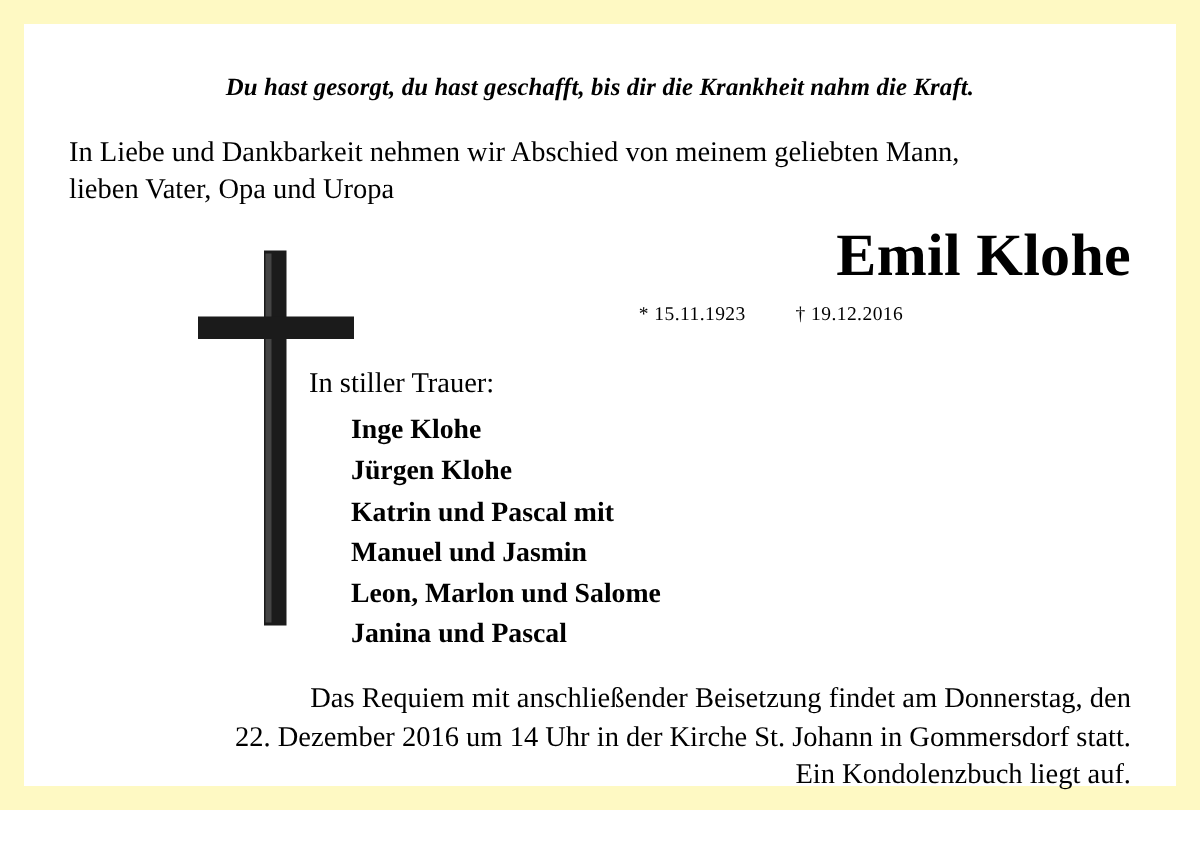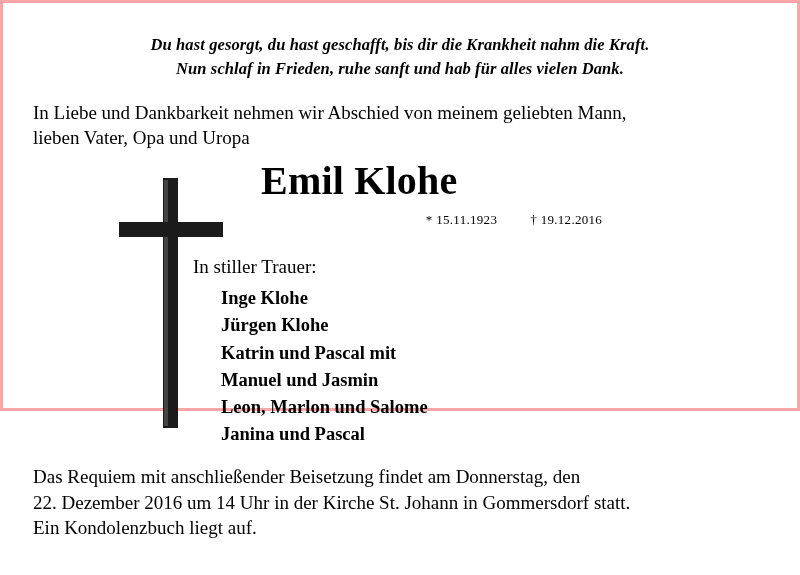--- a/index.html
+++ b/index.html
@@ -10,24 +10,24 @@
   body {
     width: 800px;
     height: 575px;
     font-family: "Liberation Serif", serif;
     color: #000000;
     overflow: hidden;
   }
   .page {
     position: relative;
     width: 800px;
-    height: 411px;
+    height: 540px;
     box-sizing: border-box;
-    background: #fca5a5;
-    padding: 3px;
+    background: #fef9c3;
+    padding: 16px;
   }
   .card {
     position: relative;
     width: 100%;
     height: 100%;
     background: #ffffff;
     box-sizing: border-box;
     padding: 24px 30px 20px 30px;
   }
 
@@ -90,21 +90,21 @@
     width: 4px;
     height: 246px;
     background: #ffffff;
     opacity: 0.18;
   }
 
   .right-block {
     margin-left: 228px;
   }
   .deceased-name {
-    text-align: left;
+    text-align: right;
     font-size: 40px;
     font-weight: bold;
     line-height: 1.05;
     margin-top: 8px;
     letter-spacing: 0.2px;
   }
   .dates {
     text-align: center;
     font-size: 13px;
     margin-top: 10px;
@@ -130,31 +130,31 @@
     margin-left: 28px;
   }
 
   .service {
     margin-top: 16px;
     font-size: 19px;
     line-height: 1.33;
   }
   .service-line {
     display: block;
+    text-align: right;
   }
 </style>
 </head>
 <body>
 
 <div class="page">
   <div class="card">
 
     <div class="verse">
       <span class="verse-line">Du hast gesorgt, du hast geschafft, bis dir die Krankheit nahm die Kraft.</span>
-      <span class="verse-line">Nun schlaf in Frieden, ruhe sanft und hab für alles vielen Dank.</span>
     </div>
 
     <div class="intro">
       <span class="intro-line">In Liebe und Dankbarkeit nehmen wir Abschied von meinem geliebten Mann,</span>
       <span class="intro-line">lieben Vater, Opa und Uropa</span>
     </div>
 
     <div class="middle">
 
       <div class="cross-wrap">

